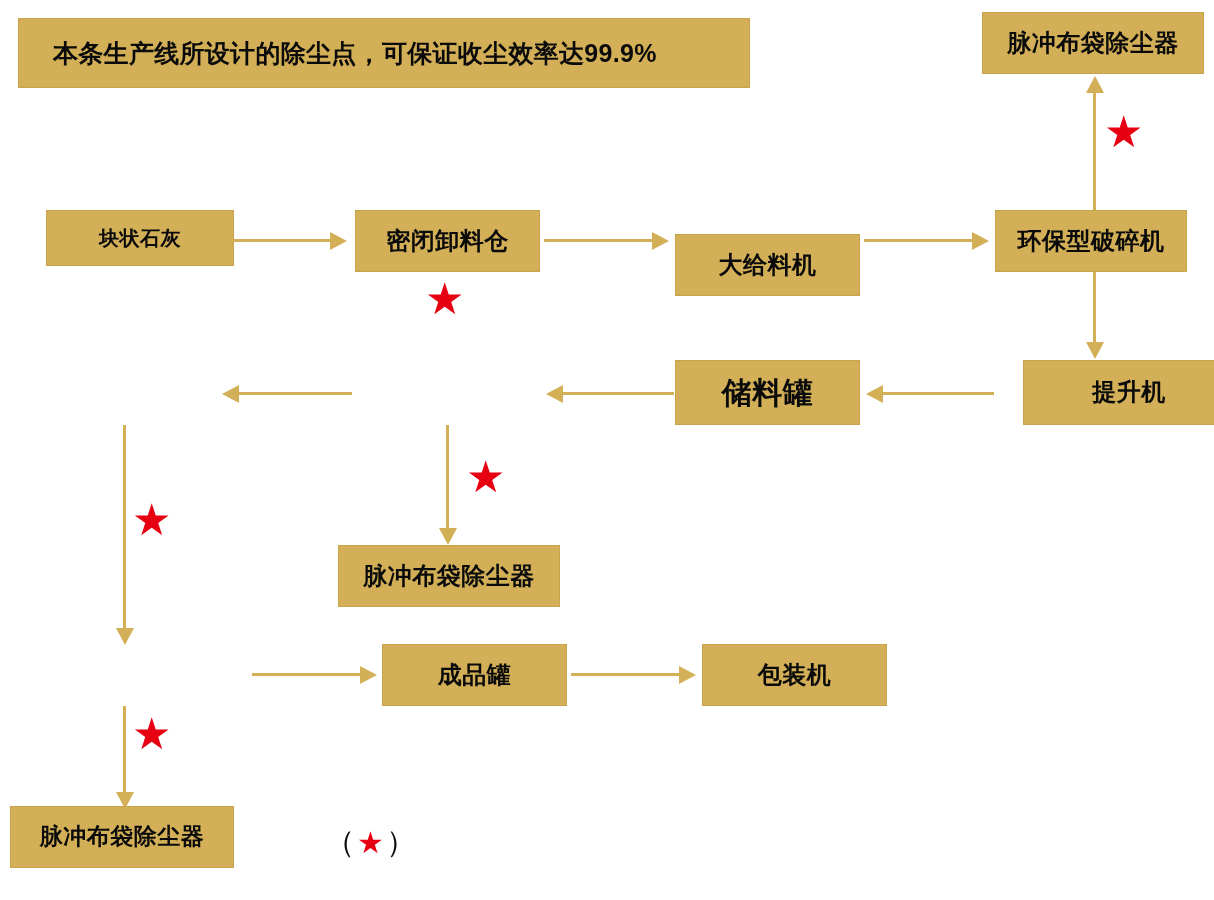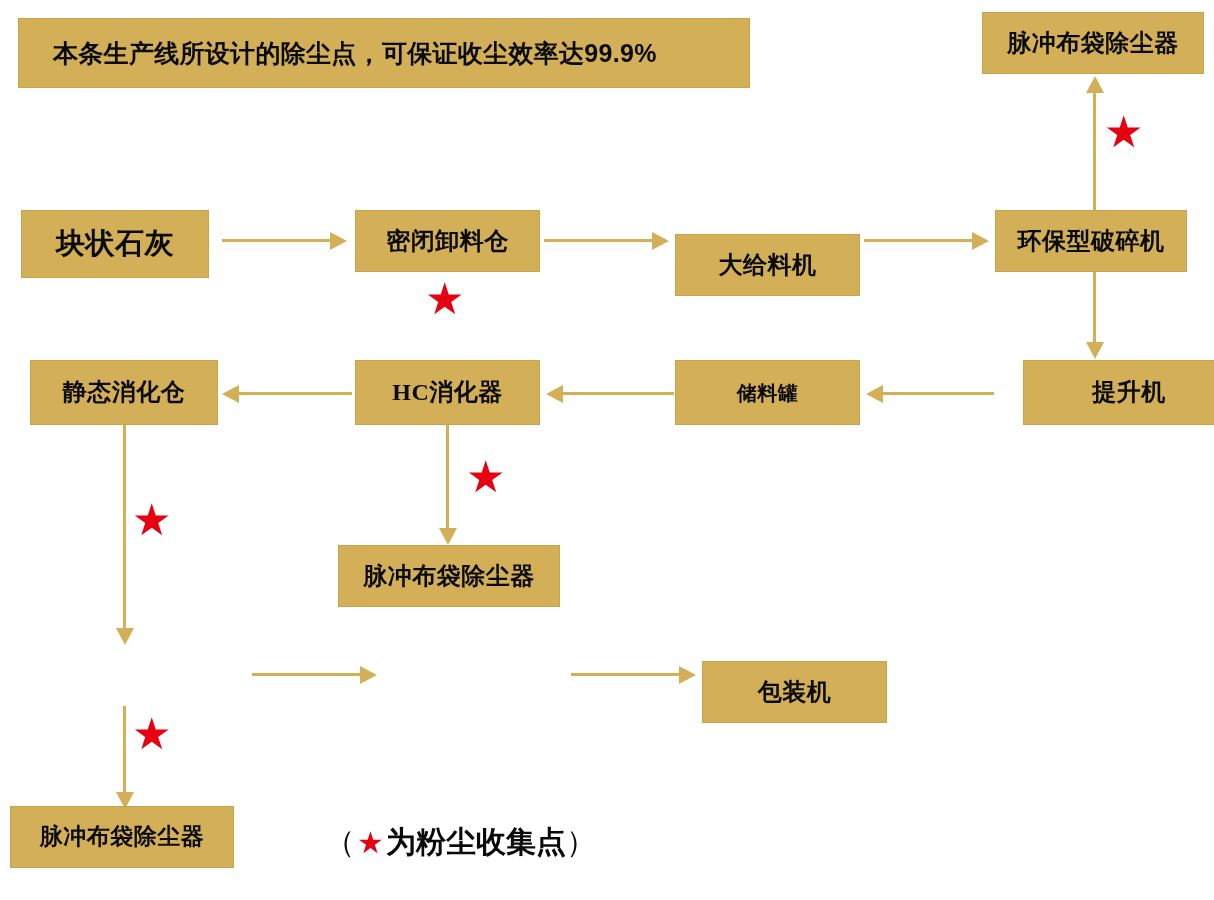--- a/index.html
+++ b/index.html
@@ -126,21 +126,21 @@
   <div class="node" style="left:982px; top:12px; width:222px; height:62px; font-size:24px;">
     <span class="node-label">脉冲布袋除尘器</span>
   </div>
 
   <div class="line-v" style="left:1093px; top:92px; height:120px;"></div>
   <div class="arrow arrow-up" style="left:1086px; top:76px;"></div>
   <div class="star" style="left:1104px; top:110px; font-size:44px;">
     <span>★</span>
   </div>
 
-  <div class="node" style="left:21px; top:210px; width:188px; height:68px; font-size:29px;">
+  <div class="node" style="left:46px; top:210px; width:188px; height:56px; font-size:20px;">
     <span class="node-label">块状石灰</span>
   </div>
 
   <div class="line-h" style="left:222px; top:239px; width:110px;"></div>
   <div class="arrow arrow-right" style="left:330px; top:232px;"></div>
 
   <div class="node" style="left:355px; top:210px; width:185px; height:62px; font-size:24px;">
     <span class="node-label">密闭卸料仓</span>
   </div>
   <div class="star" style="left:425px; top:277px; font-size:44px;">
@@ -157,35 +157,29 @@
   <div class="line-h" style="left:864px; top:239px; width:110px;"></div>
   <div class="arrow arrow-right" style="left:972px; top:232px;"></div>
 
   <div class="node" style="left:995px; top:210px; width:192px; height:62px; font-size:24px;">
     <span class="node-label">环保型破碎机</span>
   </div>
 
   <div class="line-v" style="left:1093px; top:272px; height:72px;"></div>
   <div class="arrow arrow-down" style="left:1086px; top:342px;"></div>
 
-  <div class="node" style="left:30px; top:360px; width:188px; height:65px; font-size:24px;">
-    <span class="node-label">静态消化仓</span>
-  </div>
 
   <div class="arrow arrow-left" style="left:222px; top:385px;"></div>
   <div class="line-h" style="left:238px; top:392px; width:114px;"></div>
 
-  <div class="node" style="left:355px; top:360px; width:185px; height:65px; font-size:24px;">
-    <span class="node-label">HC消化器</span>
-  </div>
 
   <div class="arrow arrow-left" style="left:546px; top:385px;"></div>
   <div class="line-h" style="left:562px; top:392px; width:112px;"></div>
 
-  <div class="node" style="left:675px; top:360px; width:185px; height:65px; font-size:20px;">
+  <div class="node" style="left:675px; top:360px; width:185px; height:65px; font-size:30px;">
     <span class="node-label">储料罐</span>
   </div>
 
   <div class="arrow arrow-left" style="left:866px; top:385px;"></div>
   <div class="line-h" style="left:882px; top:392px; width:112px;"></div>
 
   <div class="node" style="left:995px; top:360px; width:212px; height:65px; font-size:24px;margin-left:28px;">
     <span class="node-label">提升机</span>
   </div>
 
@@ -202,38 +196,40 @@
   <div class="line-v" style="left:123px; top:425px; height:205px;"></div>
   <div class="arrow arrow-down" style="left:116px; top:628px;"></div>
   <div class="star" style="left:132px; top:498px; font-size:44px;">
     <span>★</span>
   </div>
 
 
   <div class="line-h" style="left:252px; top:673px; width:110px;"></div>
   <div class="arrow arrow-right" style="left:360px; top:666px;"></div>
 
+  <div class="node" style="left:382px; top:644px; width:185px; height:62px; font-size:24px;">
+    <span class="node-label">成品罐</span>
+  </div>
 
   <div class="line-h" style="left:571px; top:673px; width:110px;"></div>
   <div class="arrow arrow-right" style="left:679px; top:666px;"></div>
 
-  <div class="node" style="left:702px; top:644px; width:185px; height:62px; font-size:24px;margin-top:17px;">
+  <div class="node" style="left:702px; top:644px; width:185px; height:62px; font-size:24px;">
     <span class="node-label">包装机</span>
   </div>
 
   <div class="line-v" style="left:123px; top:706px; height:88px;"></div>
   <div class="arrow arrow-down" style="left:116px; top:792px;"></div>
   <div class="star" style="left:132px; top:712px; font-size:44px;">
     <span>★</span>
   </div>
 
   <div class="node" style="left:10px; top:806px; width:224px; height:62px; font-size:23px;">
     <span class="node-label">脉冲布袋除尘器</span>
   </div>
 
   <div class="legend" style="left:325px; top:822px; font-size:30px;">
     <span class="thin">（</span>
     <span class="legend-star" style="font-size:30px;">★</span>
-    <span>为粉尘收集点</span>
     <span class="thin">）</span>
   </div>
 
 </div>
 
 </body></html>

